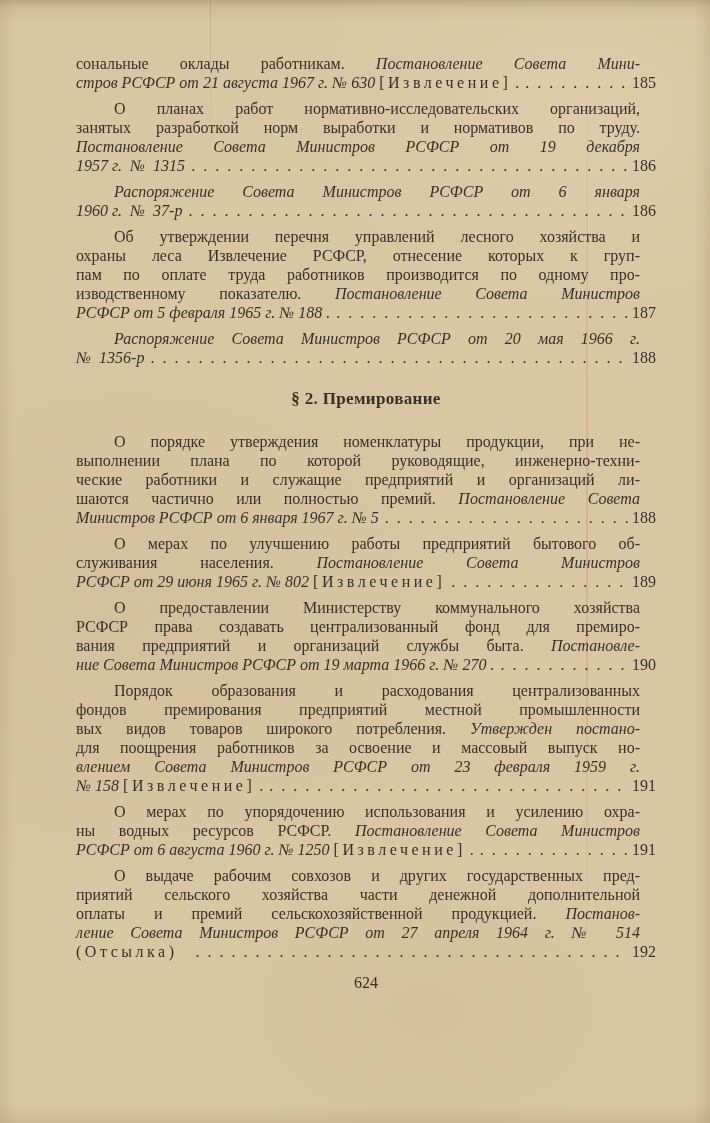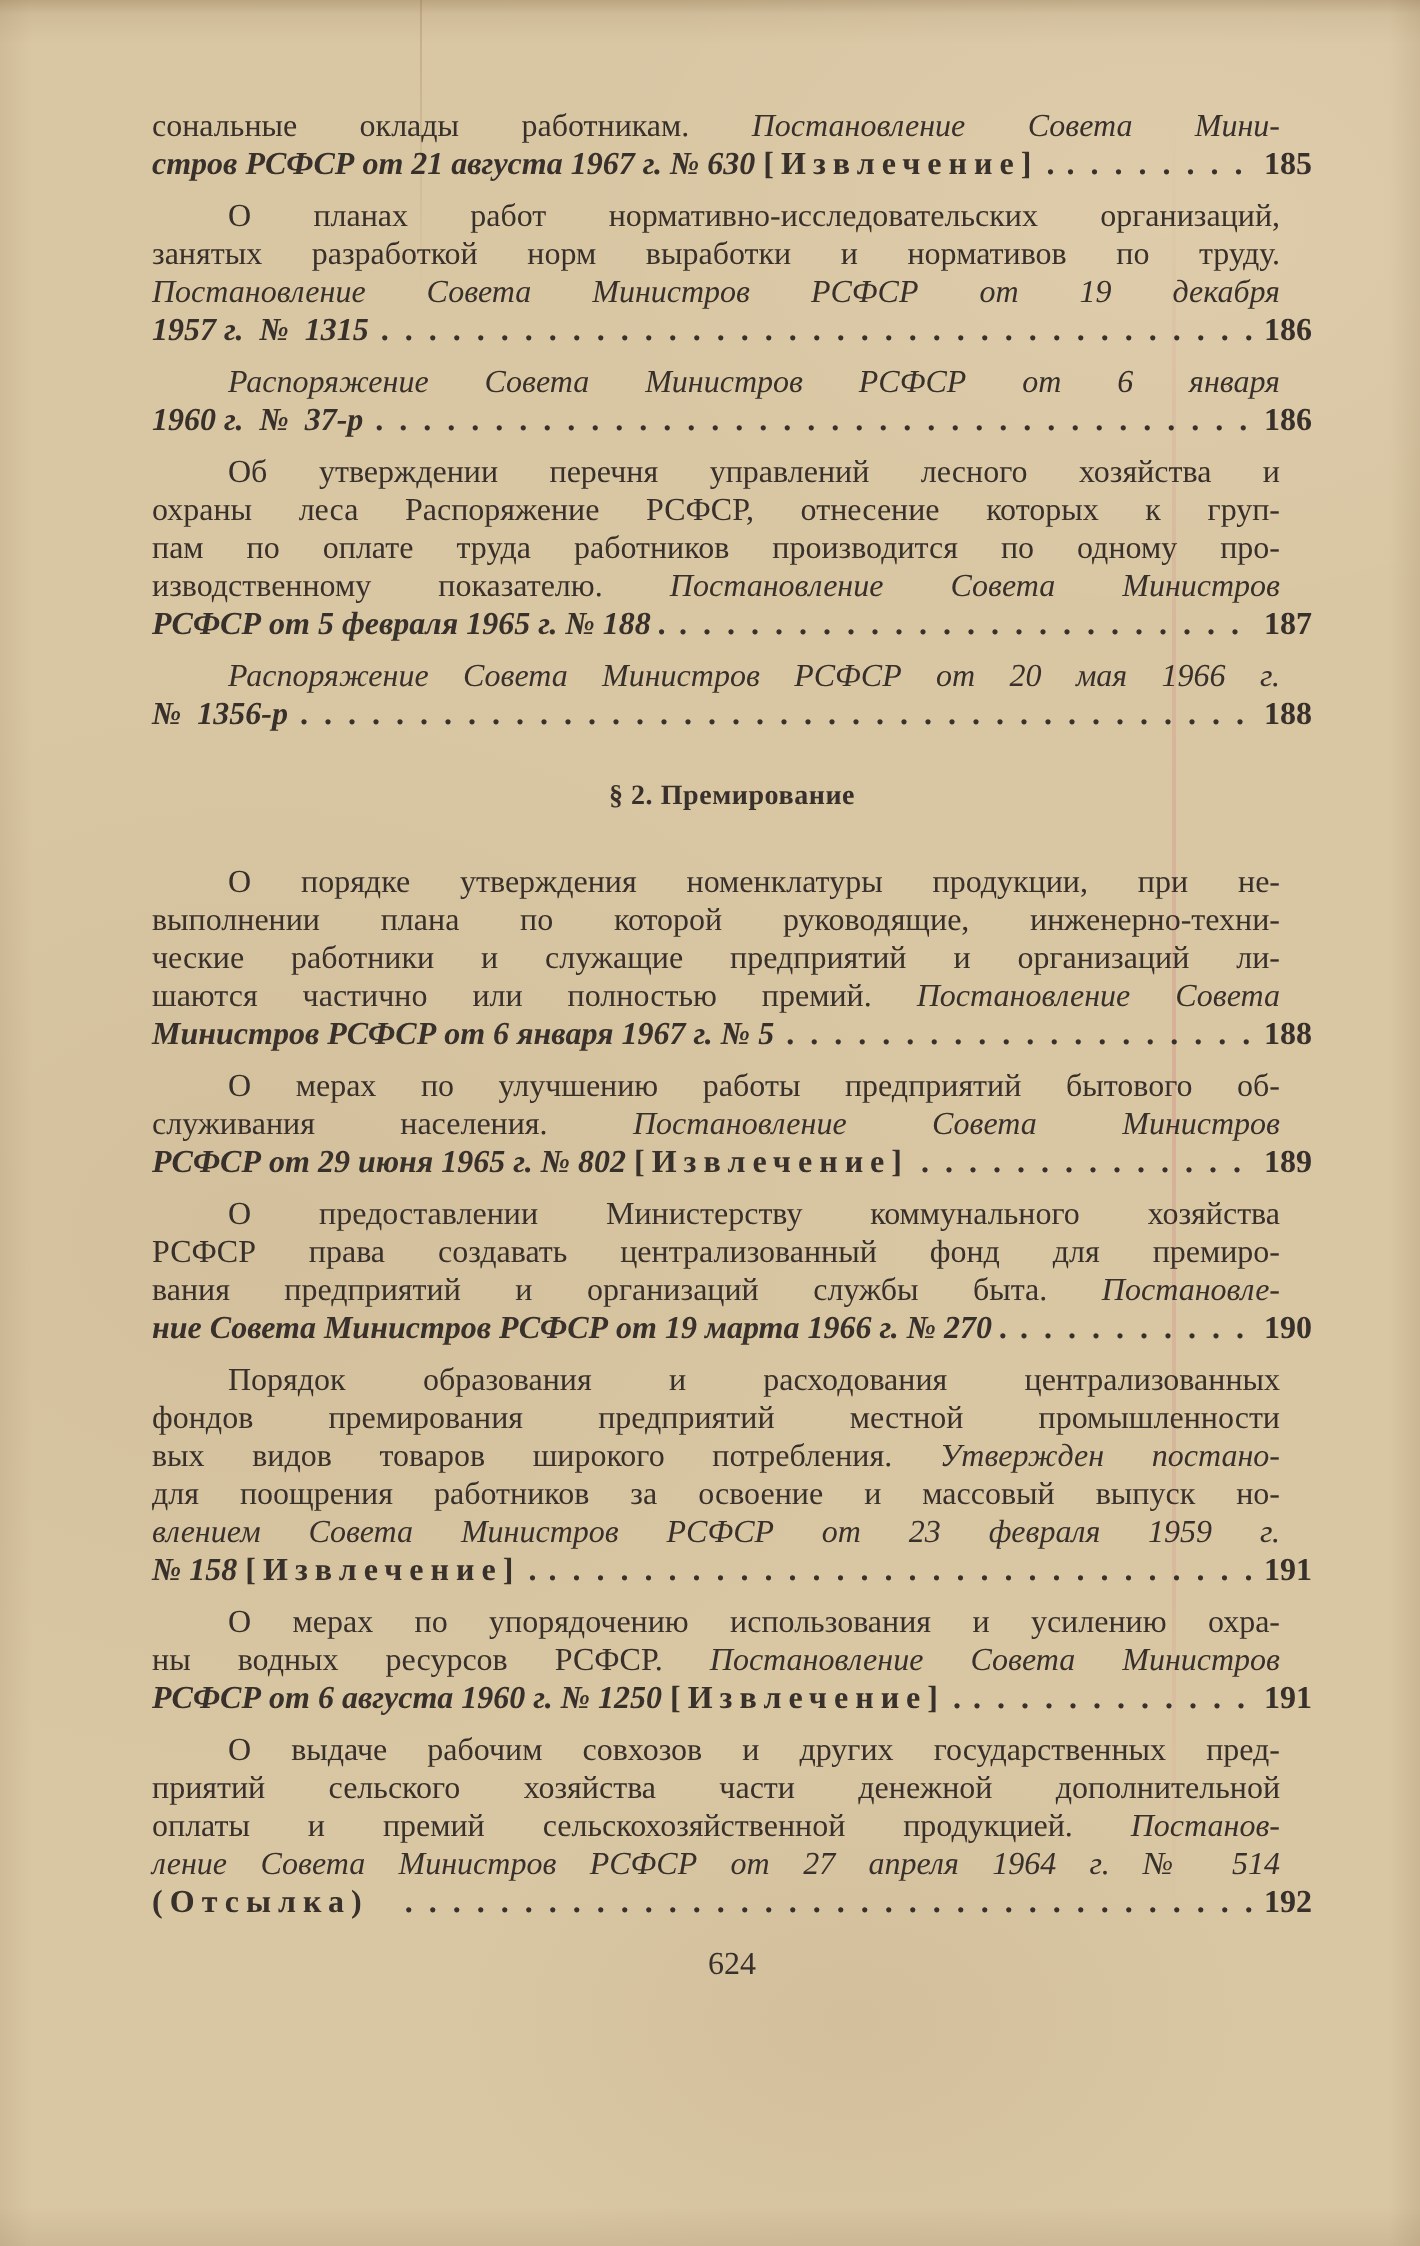--- a/index.html
+++ b/index.html
@@ -35,33 +35,33 @@
   }
   .entry{margin-bottom:7px;}
   .line{
     text-align:justify;text-align-last:justify;
     padding-right:16px;hyphens:none;
   }
   .line.indent{text-indent:38px;}
   .line.pageline{
     display:flex;align-items:baseline;
     text-align:left;text-align-last:left;
-    white-space:pre;padding-right:0;font-weight:bold;
+    white-space:pre;padding-right:0;
   }
   .pageline .txt{flex:0 0 auto;}
   .pageline .leader{
     flex:1 1 auto;overflow:hidden;white-space:nowrap;
     margin:0 4px 0 6px;letter-spacing:2px;min-width:0;
   }
   .pageline .pg{flex:0 0 auto;}
   .italic{font-style:italic;}
   .spaced{letter-spacing:0.22em;font-style:normal;}
   .section-heading{
     text-align:left;text-align-last:center;font-weight:bold;
-    font-size:14px;margin:22px 0 24px 0;letter-spacing:0.02em;
+    font-size:17px;margin:22px 0 24px 0;letter-spacing:0.02em;
   }
   .footer-pagenum{
     text-align:center;text-align-last:center;margin-top:12px;font-size:16px;
   }
 </style>
 </head>
 <body>
 
 <div class="page">
   <div class="crease"></div>
@@ -77,21 +77,21 @@
           <div class="line"><span class="normal">занятых разработкой норм выработки и нормативов по труду.</span></div>
           <div class="line"><span class="italic">Постановление Совета Министров РСФСР от 19 декабря</span></div>
           <div class="line pageline"><span class="txt"><span class="italic">1957 г.  №  1315</span></span><span class="leader">. . . . . . . . . . . . . . . . . . . . . . . . . . . . . . . . . . . . . . . . . . . . . . . . . . . . . . . . . . . .</span><span class="pg">186</span></div>
         </div>
         <div class="entry">
           <div class="line indent"><span class="italic">Распоряжение Совета Министров РСФСР от 6 января</span></div>
           <div class="line pageline"><span class="txt"><span class="italic">1960 г.  №  37-р</span></span><span class="leader">. . . . . . . . . . . . . . . . . . . . . . . . . . . . . . . . . . . . . . . . . . . . . . . . . . . . . . . . . . . .</span><span class="pg">186</span></div>
         </div>
         <div class="entry">
           <div class="line indent"><span class="normal">Об утверждении перечня управлений лесного хозяйства и</span></div>
-          <div class="line"><span class="normal">охраны леса Распоряжение РСФСР, отнесение которых к груп-</span></div>
+          <div class="line"><span class="normal">охраны леса Извлечение РСФСР, отнесение которых к груп-</span></div>
           <div class="line"><span class="normal">пам по оплате труда работников производится по одному про-</span></div>
           <div class="line"><span class="normal">изводственному показателю. </span><span class="italic">Постановление Совета Министров</span></div>
           <div class="line pageline"><span class="txt"><span class="italic">РСФСР от 5 февраля 1965 г. № 188 .</span></span><span class="leader">. . . . . . . . . . . . . . . . . . . . . . . . . . . . . . . . . . . . . . . . . . . . . . . . . . . . . . . . . . . .</span><span class="pg">187</span></div>
         </div>
         <div class="entry">
           <div class="line indent"><span class="italic">Распоряжение Совета Министров РСФСР от 20 мая 1966 г.</span></div>
           <div class="line pageline"><span class="txt"><span class="italic">№  1356-р</span></span><span class="leader">. . . . . . . . . . . . . . . . . . . . . . . . . . . . . . . . . . . . . . . . . . . . . . . . . . . . . . . . . . . .</span><span class="pg">188</span></div>
         </div>
       </div>
     <div class="section-heading">§ 2. Премирование</div>

